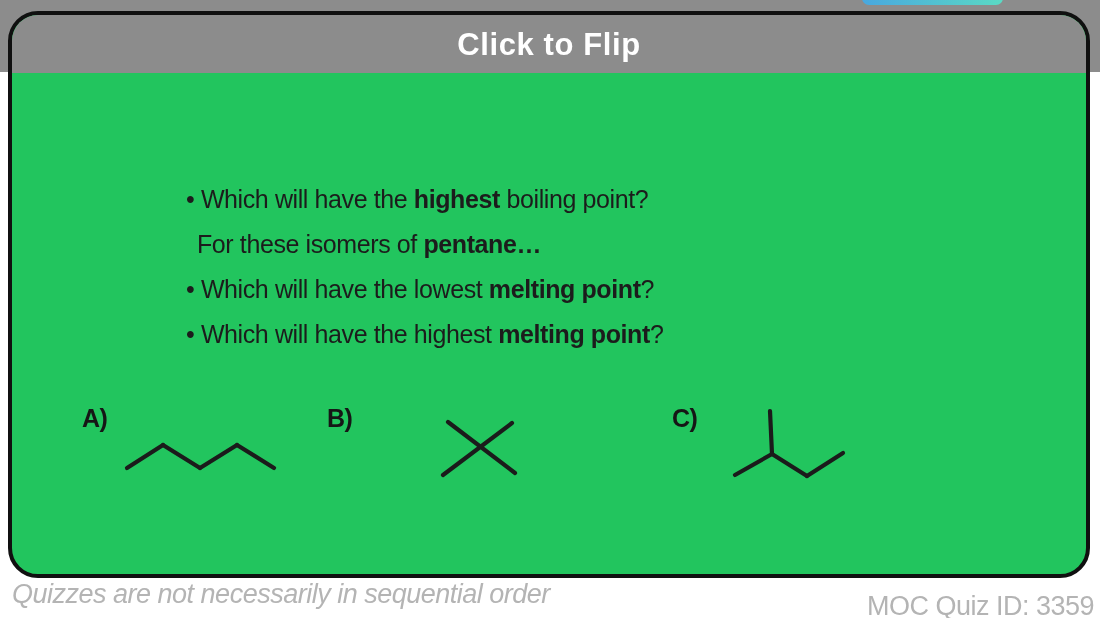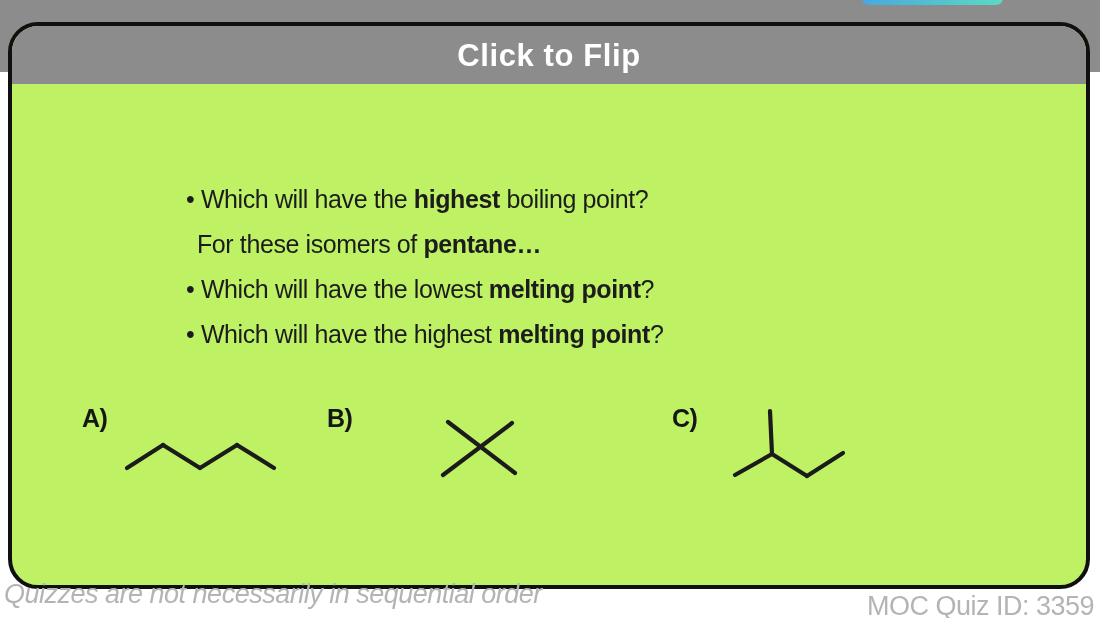--- a/index.html
+++ b/index.html
@@ -24,25 +24,25 @@
   .gray-band{
     position:absolute;left:0;top:0;width:1100px;height:72px;
     background:var(--band);
   }
   .teal-button{
     position:absolute;left:862px;top:-9px;width:141px;height:14px;
     border-radius:8px;
     background:linear-gradient(90deg,var(--accent1),var(--accent2));
   }
   .card{
-    position:absolute;left:8px;top:22px;width:1082px;height:567px;
+    position:absolute;left:8px;top:11px;width:1082px;height:567px;
     box-sizing:border-box;
     border:4px solid var(--border);
     border-radius:30px;
-    background:#bef264;
+    background:#22c55e;
     overflow:hidden;
     cursor:pointer;
     padding-left:8px;
   }
   .card-header{
     position:absolute;left:0;top:0;width:100%;height:58px;
     background:var(--band);
     display:flex;align-items:center;justify-content:center;
   }
   .card-title{
@@ -68,21 +68,21 @@
   .mol-label-b{left:327px;}
   .mol-label-c{left:672px;}
   #mol-svg{
     position:absolute;left:0;top:0;width:1100px;height:618px;
     pointer-events:none;
   }
   .bond{
     stroke:var(--stroke);stroke-width:4.2;stroke-linecap:round;fill:none;
   }
   .footer-left{
-    position:absolute;left:4px;top:579px;
+    position:absolute;left:12px;top:579px;
     font-size:27px;font-style:italic;color:var(--footer);letter-spacing:-0.5px;
     white-space:nowrap;
   }
   .footer-right{
     position:absolute;right:6px;top:579px;
     font-size:27px;color:var(--footer);letter-spacing:-0.5px;
     white-space:nowrap;
     margin-top:12px;
   }
 </style>

